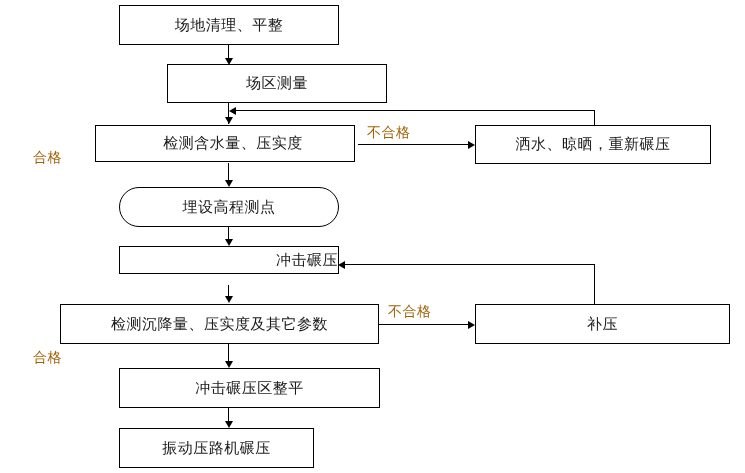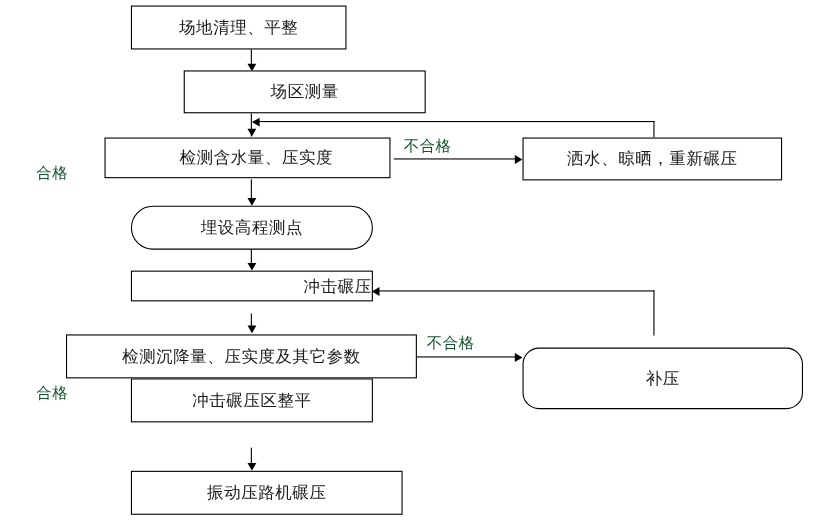--- a/index.html
+++ b/index.html
@@ -26,21 +26,21 @@
     align-items: center;
     justify-content: center;
     color: #1a1a1a;
     font-size: 15px;
     letter-spacing: 0.5px;
     white-space: nowrap;
     z-index: 3;
   }
   .edge-label {
     position: absolute;
-    color: #14532d;
+    color: #a16207;
     font-size: 14px;
     letter-spacing: 0.5px;
     white-space: nowrap;
     background: transparent;
     z-index: 4;
   }
   .ln {
     position: absolute;
     background: #000000;
     z-index: 1;
@@ -102,21 +102,21 @@
 
   <div class="ln h" style="left:378px; top:324px; width:93px;"></div>
   <div class="arrow right" style="left:468px; top:321px;"></div>
 
   <div class="ln v" style="left:228px; top:343px; height:20px;"></div>
   <div class="arrow down" style="left:225px; top:361px;"></div>
 
   <div class="ln v" style="left:228px; top:407px; height:15px;"></div>
   <div class="arrow down" style="left:225px; top:421px;"></div>
 
-  <div class="node" style="left:119px; top:5px; width:196px; height:40px;justify-content:center;">
+  <div class="node" style="left:119px; top:5px; width:220px; height:40px;justify-content:center;">
     <span>场地清理、平整</span>
   </div>
 
   <div class="node" style="left:119px; top:64px; width:220px; height:39px;margin-left:48px;">
     <span>场区测量</span>
   </div>
 
   <div class="node" style="left:95px; top:125px; width:260px; height:37px;padding-left:16px;">
     <span>检测含水量、压实度</span>
   </div>
@@ -130,29 +130,29 @@
   </div>
 
   <div class="node" style="left:119px; top:246px; width:220px; height:28px;justify-content:flex-end;">
     <span>冲击碾压</span>
   </div>
 
   <div class="node" style="left:60px; top:304px; width:319px; height:40px;">
     <span>检测沉降量、压实度及其它参数</span>
   </div>
 
-  <div class="node" style="left:475px; top:316px; width:255px; height:56px;border-radius:15px;">
+  <div class="node" style="left:475px; top:304px; width:255px; height:40px;">
     <span>补压</span>
   </div>
 
-  <div class="node" style="left:119px; top:344px; width:220px; height:40px;">
+  <div class="node" style="left:119px; top:368px; width:261px; height:40px;">
     <span>冲击碾压区整平</span>
   </div>
 
-  <div class="node" style="left:119px; top:428px; width:247px; height:40px;">
+  <div class="node" style="left:119px; top:428px; width:195px; height:40px;">
     <span>振动压路机碾压</span>
   </div>
 
   <div class="edge-label" style="left:367px; top:124px;">不合格</div>
 
   <div class="edge-label" style="left:33px; top:149px;">合格</div>
 
   <div class="edge-label" style="left:388px; top:303px;">不合格</div>
 
   <div class="edge-label" style="left:33px; top:349px;">合格</div>

